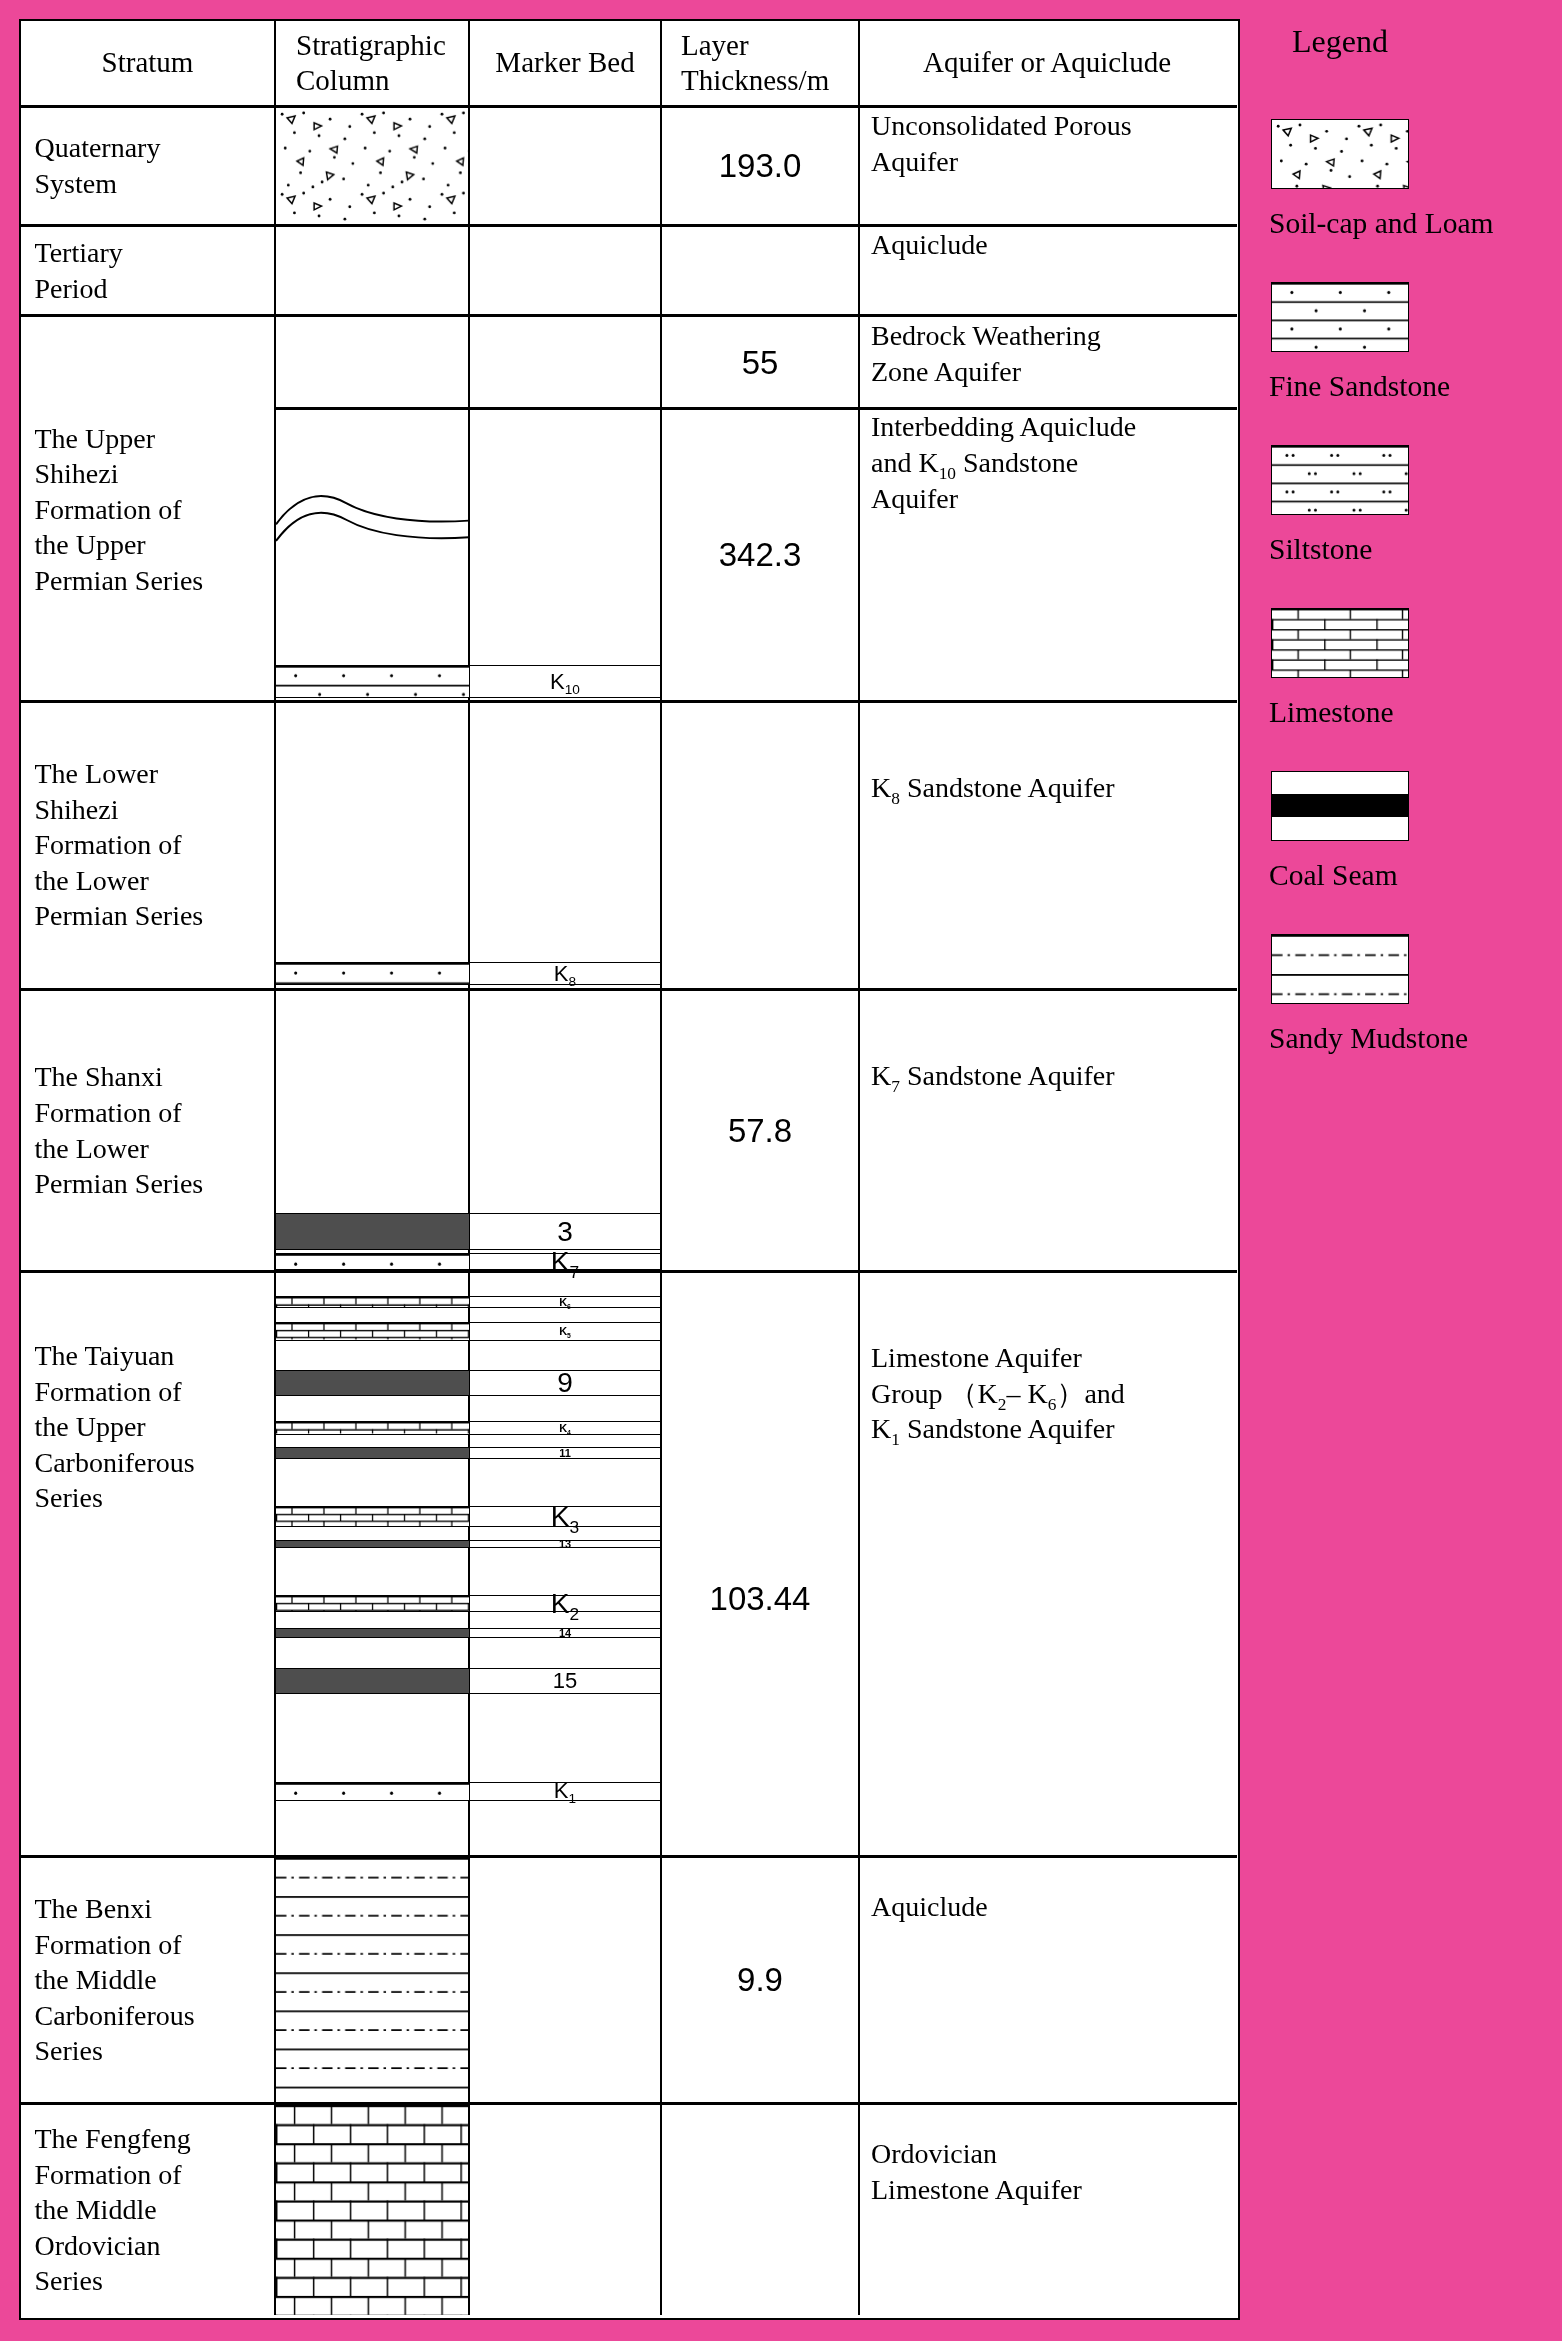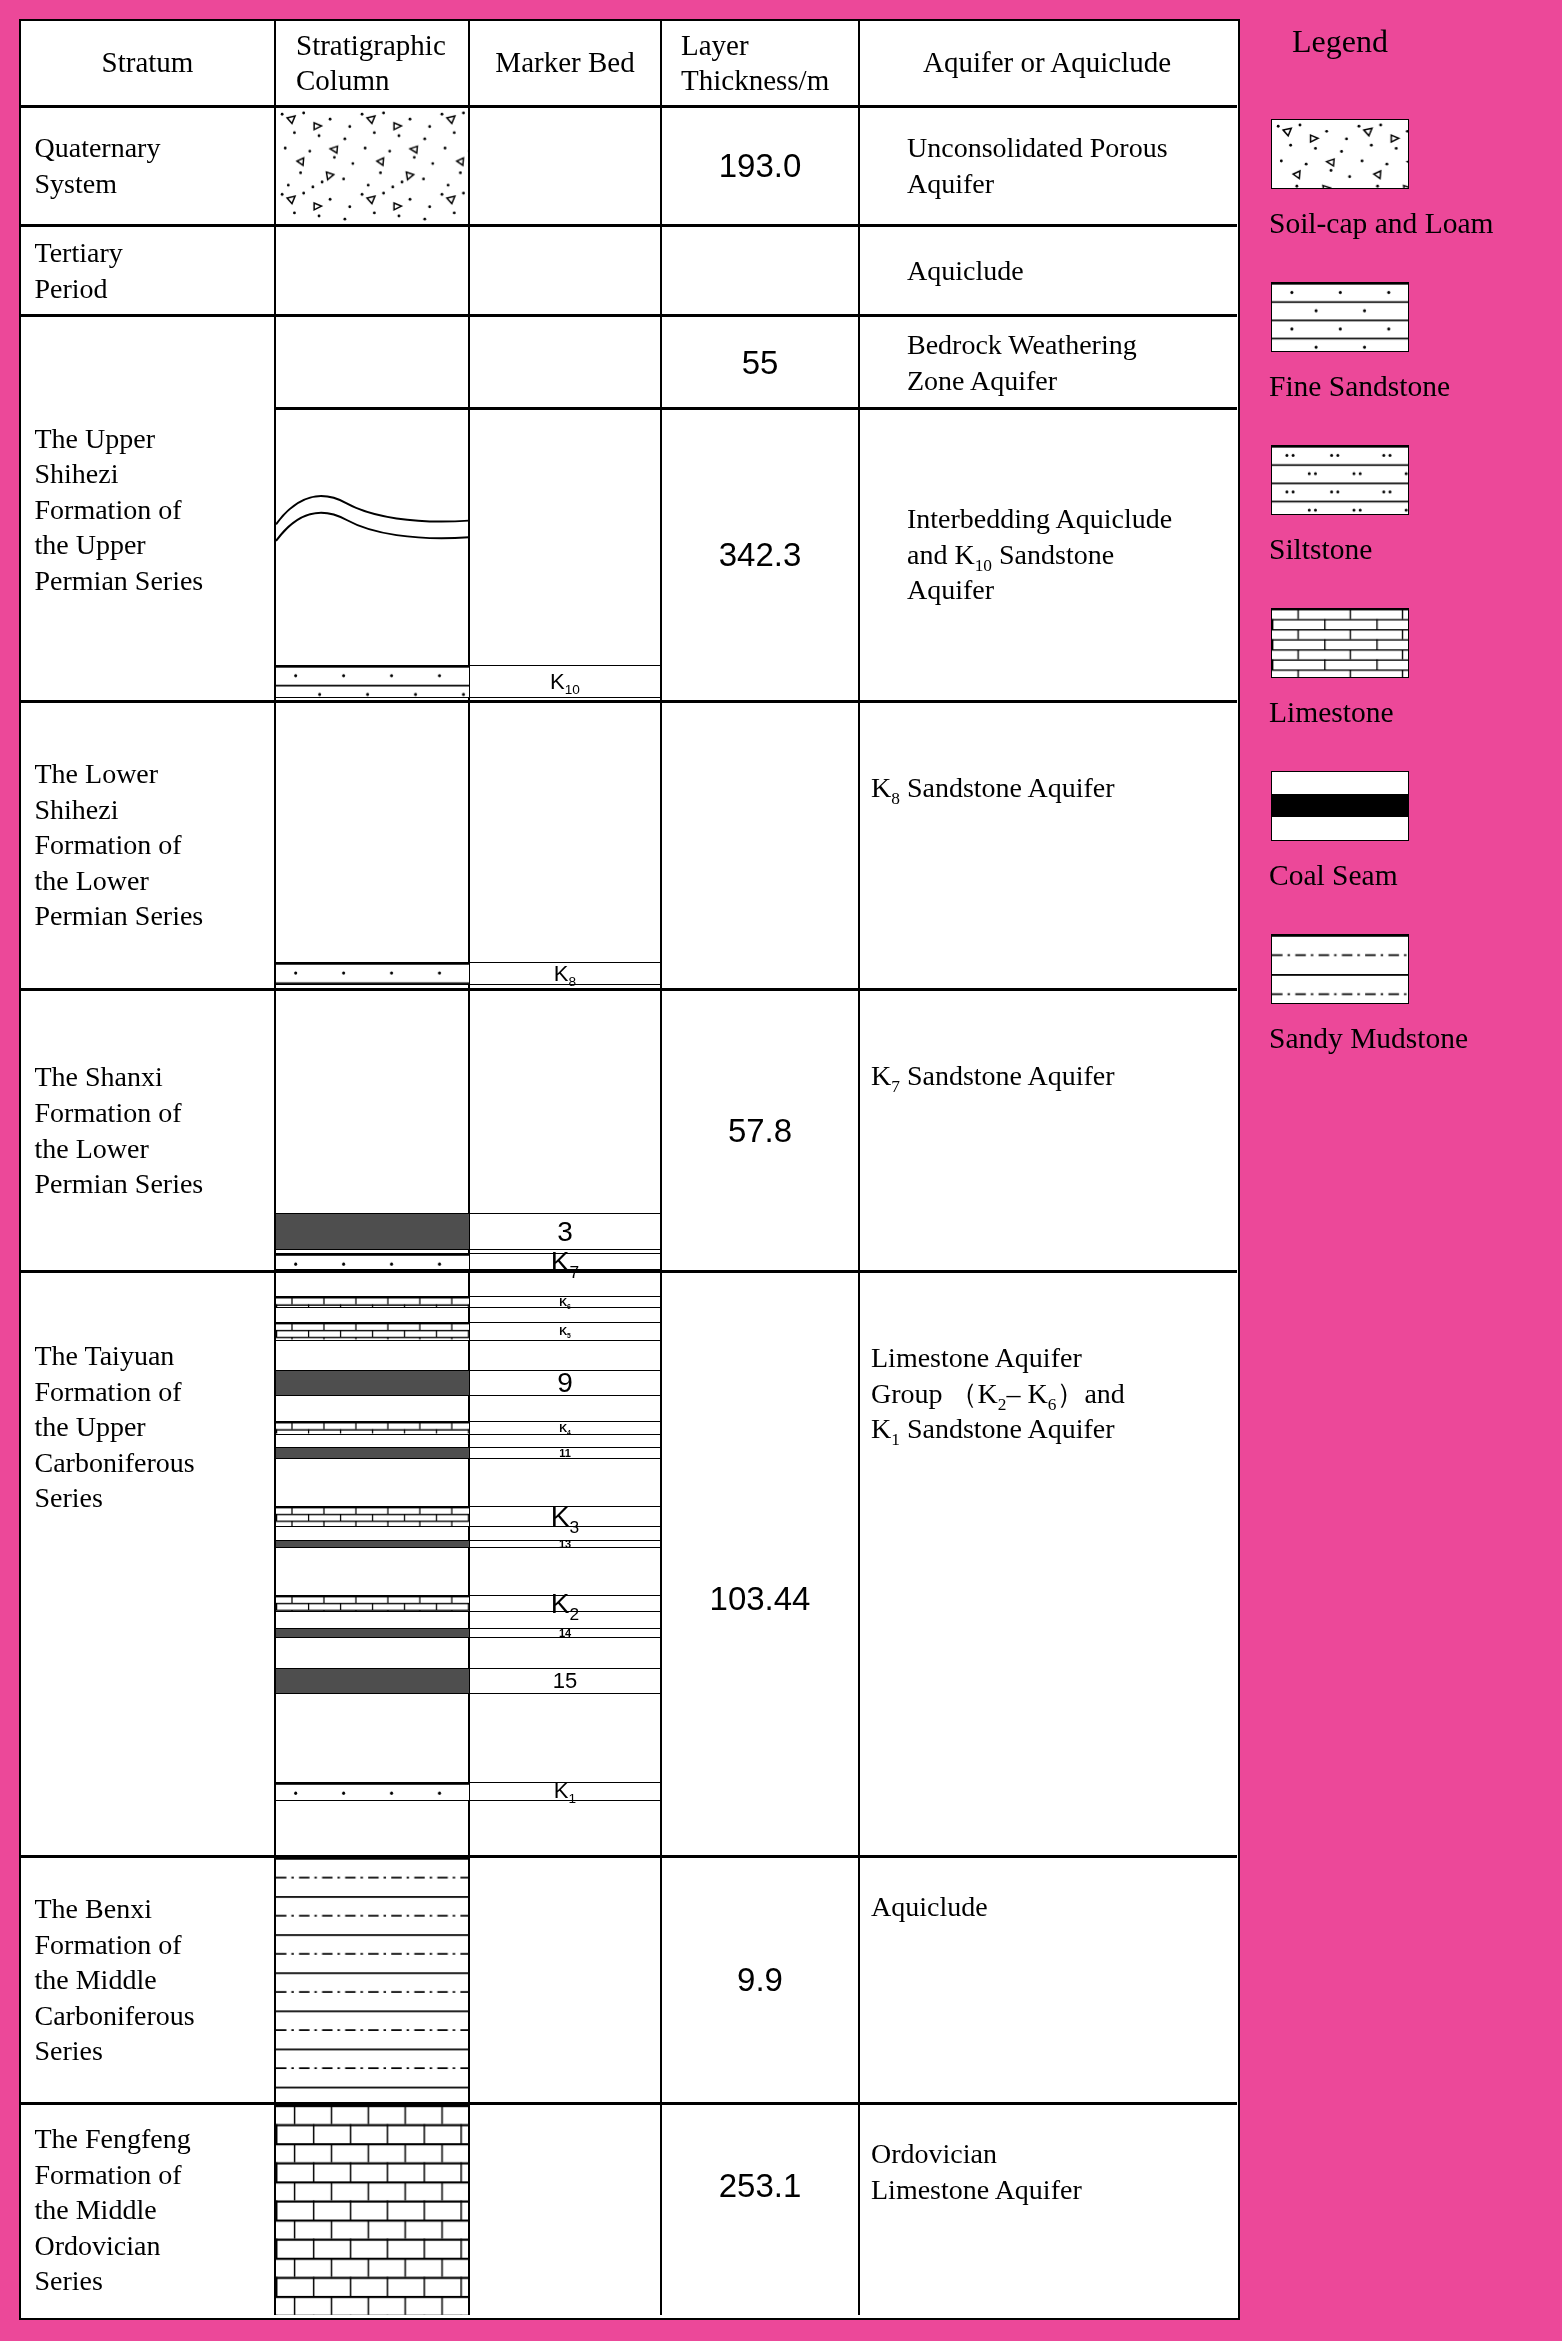--- a/index.html
+++ b/index.html
@@ -15,21 +15,21 @@
   .cell{position:absolute;white-space:pre-line;box-sizing:border-box;}
   .stratum{left:21px;width:253px;padding-left:13.5px;font-size:28px;line-height:1.27;
            display:flex;flex-direction:column;justify-content:center;}
   .stratum.topalign{justify-content:flex-start;padding-top:65px;}
   .hdr{font-size:29px;line-height:1.22;display:flex;align-items:center;justify-content:center;
        text-align:center;white-space:pre-line;box-sizing:border-box;position:absolute;}
   .hdr.left{justify-content:flex-start;text-align:left;padding-left:20px;}
   .thick{left:661px;width:198px;font-family:"Liberation Sans",sans-serif;font-size:33px;
          display:flex;align-items:center;justify-content:center;}
   .aq{left:860px;width:374px;font-size:28px;line-height:1.28;padding:0 8.6px 0 11px;}
-  .aq.center{display:flex;align-items:center;margin-left:36px;}
+  .aq.center{display:flex;}
   .aq.top{padding-top:31px;}
   .aqtext{white-space:pre-line;}
   sub{font-size:0.62em;line-height:0;}
   
   .band{position:absolute;left:276px;width:193px;border-top:1.8px solid #000;border-bottom:1.8px solid #000;
         box-sizing:border-box;background:#fff;}
   .band.coal{background:#4e4e4e;}
   .patcell{position:absolute;left:276px;width:193px;box-sizing:border-box;}
   
   .mcell{position:absolute;left:470px;width:190px;border-top:1.8px solid #000;border-bottom:1.8px solid #000;
@@ -306,21 +306,20 @@
   <div class="mcell" style="top:1782px;height:18.5px" data-size="m">
       <span class="mwrap"><span>K</span><sub>1</sub></span>
     </div>
 
   <div class="cell thick" style="top:108px;height:116px">193.0</div>
   <div class="cell thick" style="top:318px;height:89px">55</div>
   <div class="cell thick" style="top:409px;height:291px">342.3</div>
   <div class="cell thick" style="top:991px;height:279px">57.8</div>
   <div class="cell thick" style="top:1273px;height:726px;padding-bottom:74px">103.44</div>
   <div class="cell thick" style="top:1858px;height:244px">9.9</div>
-  <div class="cell thick" style="top:2105px;height:210px;padding-bottom:49px">253.1</div>
 
   <div class="cell aq center" style="top:108px;height:116px"><div class="aqtext">Unconsolidated Porous
 Aquifer</div></div>
   <div class="cell aq center" style="top:227px;height:87px"><div class="aqtext">Aquiclude</div></div>
   <div class="cell aq center" style="top:318px;height:89px"><div class="aqtext">Bedrock Weathering
 Zone Aquifer</div></div>
   <div class="cell aq center" style="top:409px;height:291px">
     <div class="aqtext"><span>Interbedding Aquiclude
 and K</span><sub>10</sub><span> Sandstone
 Aquifer</span></div>

